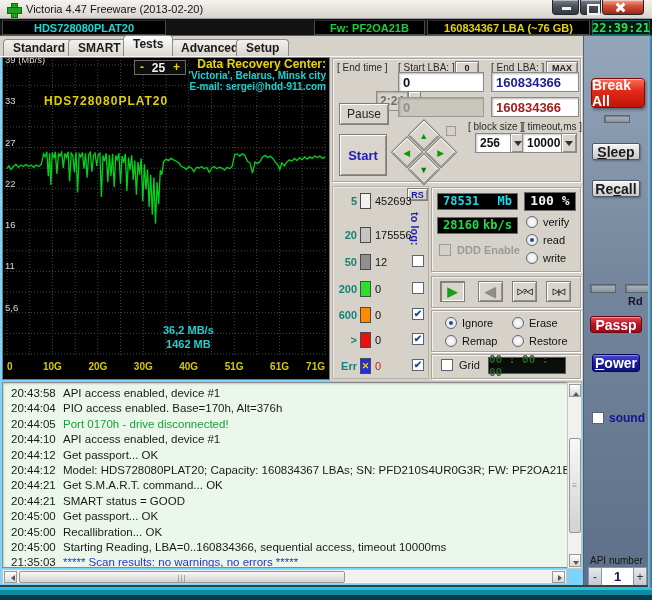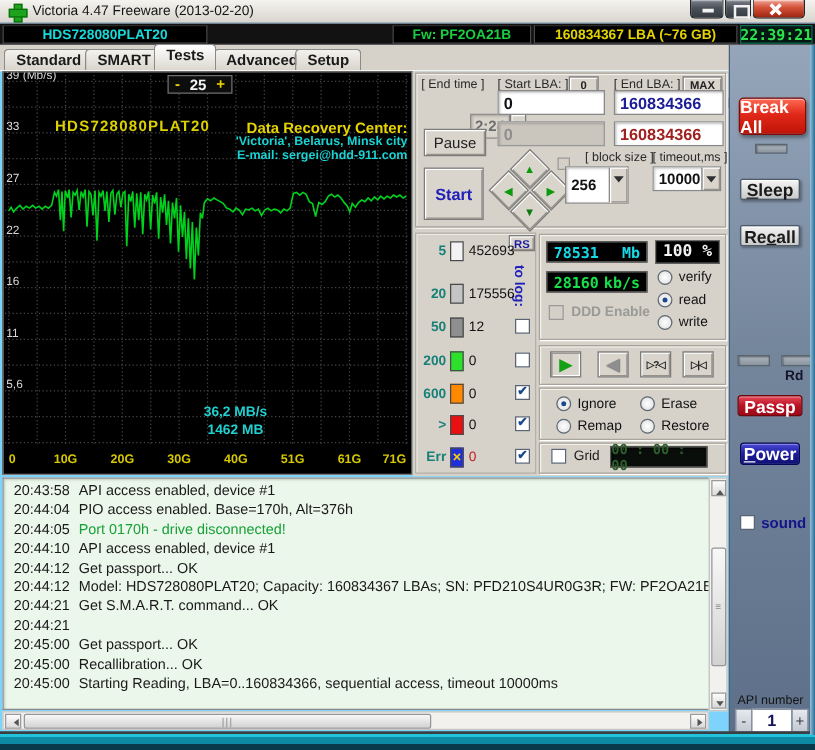--- a/index.html
+++ b/index.html
@@ -45,21 +45,21 @@
     font-size:10px; line-height:10px; color:#1c4a8c; font-weight:bold; }
   .cb.dis { background:#d4d0c8; border-color:#9a9a9a; }
   #hints { position:absolute; left:620px; top:40px; display:flex; gap:4px; align-items:center; font-size:11px; font-weight:bold; color:#14144a; }
 
   
   #graph { position:absolute; left:2px; top:57px; width:328px; height:323px; background:#000; border:1px solid #7e7a74; }
   #zoomctl { position:absolute; left:131px; top:2px; width:52px; height:15px; background:#0d0d0d; border:1px solid #6e6e6e;
     display:flex; align-items:center; font-weight:bold; }
   #zoomctl .zm { color:#e8d800; font-size:12px; padding:0 5px; line-height:11px; }
   #zoomctl .zv { color:#f2f2f2; font-size:12px; flex:1; text-align:center; }
-  #banner { position:absolute; right:3px; top:1px; text-align:right; font-weight:bold; line-height:11px;margin-top:38px; }
+  #banner { position:absolute; right:3px; top:1px; text-align:right; font-weight:bold; line-height:11px; }
   #banner .b1 { color:#e8d400; font-size:12px; }
   #banner .b2, #banner .b3 { color:#19d2d2; font-size:10px; }
   #gmodel { position:absolute; left:41px; top:36px; color:#ddd000; font-size:12px; font-weight:bold; letter-spacing:1px; }
   #readout { position:absolute; left:160px; top:265px; color:#21cfcf; font-size:11px; font-weight:bold; text-align:center; line-height:14px; }
 
   
   #midpanel { position:absolute; left:330px; top:57px; width:253px; height:324px; background:#d6d2ca; }
   .gbox { position:absolute; border:1px solid #a8a49c; box-shadow:1px 1px 0 #ffffff, inset 1px 1px 0 #f2f1ec; }
   .flabel { position:absolute; font-size:10px; color:#2a2a2a; white-space:nowrap; }
   .btn3d { background:#d9d5cd; border:1px solid #7c7c7c; box-shadow:inset 1px 1px 0 #ffffff, inset -1px -1px 0 #96928a;
@@ -94,21 +94,21 @@
   .clabel { position:absolute; left:0; width:24px; text-align:right; font-size:11px; font-weight:bold; color:#178078; top:2px; }
   .cblock { position:absolute; left:27px; top:0; width:11px; height:16px; border:1px solid #4a4a4a;
     display:flex; align-items:center; justify-content:center; font-size:9px; font-weight:bold; color:#ffd400; }
   .cval { position:absolute; left:42px; top:2px; font-size:11px; color:#111; }
   .ccb { position:absolute; left:79px; top:2px; }
   #rs-btn { position:absolute; left:74px; top:1px; width:21px; height:13px; font-size:9px; font-weight:bold; color:#1a1aa0; }
   #tolog { position:absolute; left:76px; top:25px; writing-mode:vertical-rl; font-size:11px; font-weight:bold; color:#2222bb; }
 
   
   .lcd { position:absolute; background:#000; border:1px solid #6a6a6a; box-shadow:inset 1px 1px 2px #000;
-    font-family:"DejaVu Sans Mono", monospace; font-weight:bold; display:flex; align-items:center; justify-content:space-between; padding:0 5px; }
+    font-family:"DejaVu Sans Mono", monospace; font-weight:bold; display:flex; justify-content:space-between; padding:0 5px; }
   #lcd-mb  { color:#17d9e8; font-size:12px; }
   #lcd-pct { color:#f2f2f2; font-size:13px; justify-content:center; gap:8px; }
   #lcd-kbs { color:#17e04a; font-size:12px; }
   .vradio { position:absolute; display:flex; gap:5px; align-items:center; font-size:11px; color:#111; }
 
   
   .tbtn { position:absolute; top:4px; width:25px; height:21px; font-weight:bold; }
   .tbtn .g-play { color:#14a014; font-size:13px; }
   .tbtn .g-rev  { color:#8e8e8e; font-size:13px; text-shadow:0 0 1px #444; }
   .tbtn .g-sm   { color:#222; font-size:8px; letter-spacing:-1px; }
@@ -308,21 +308,21 @@
         <div class="btn3d dbtn">
             <span style="color:#0a9a0a;">◀</span>
           </div>
         <div class="btn3d dbtn">
             <span style="color:#0a7a0a;">▼</span>
           </div>
       </div>
       <span class="cb dis" style="position:absolute; left:113px; top:67px; width:10px; height:10px;"></span>
 
       <span class="flabel" style="left:135px; top:62px;">[ block size ]</span>
-      <div class="dd" style="left:119px; top:74px; width:51px; height:30px;">
+      <div class="dd" style="left:142px; top:74px; width:51px; height:20px;">
         <span class="val">256</span>
           <span class="arrow"></span>
       </div>
       <span class="flabel" style="left:189px; top:62px;">[ timeout,ms ]</span>
       <div class="dd" style="left:189px; top:74px; width:55px; height:20px;">
         <span class="val">10000</span>
           <span class="arrow"></span>
       </div>
     </div>
 
@@ -498,32 +498,37 @@
       <div class="log-line default">
         <span class="t">20:44:12</span>
         <span class="m">Model: HDS728080PLAT20; Capacity: 160834367 LBAs; SN: PFD210S4UR0G3R; FW: PF2OA21B</span>
       </div>
       <div class="log-line default">
         <span class="t">20:44:21</span>
         <span class="m">Get S.M.A.R.T. command... OK</span>
       </div>
       <div class="log-line default">
         <span class="t">20:44:21</span>
+        <span class="m">SMART status = GOOD</span>
       </div>
       <div class="log-line default">
         <span class="t">20:45:00</span>
         <span class="m">Get passport... OK</span>
       </div>
       <div class="log-line default">
         <span class="t">20:45:00</span>
         <span class="m">Recallibration... OK</span>
       </div>
       <div class="log-line default">
         <span class="t">20:45:00</span>
         <span class="m">Starting Reading, LBA=0..160834366, sequential access, timeout 10000ms</span>
+      </div>
+      <div class="log-line result-blue">
+        <span class="t">21:35:03</span>
+        <span class="m">***** Scan results: no warnings, no errors *****</span>
       </div>
     </div>
 
   <div class="sb-track" style="left:567px; top:382px; width:15px; height:187px;">
     <span class="sb-btn up" style="left:1px; top:1px; width:12px; height:13px;"></span>
     <span class="sb-thumb" style="left:1px; top:55px; width:12px; height:95px;">≡</span>
     <span class="sb-btn down" style="left:1px; bottom:1px; width:12px; height:13px;"></span>
   </div>
 
   <div class="sb-track" style="left:2px; top:569px; width:565px; height:15px;">

